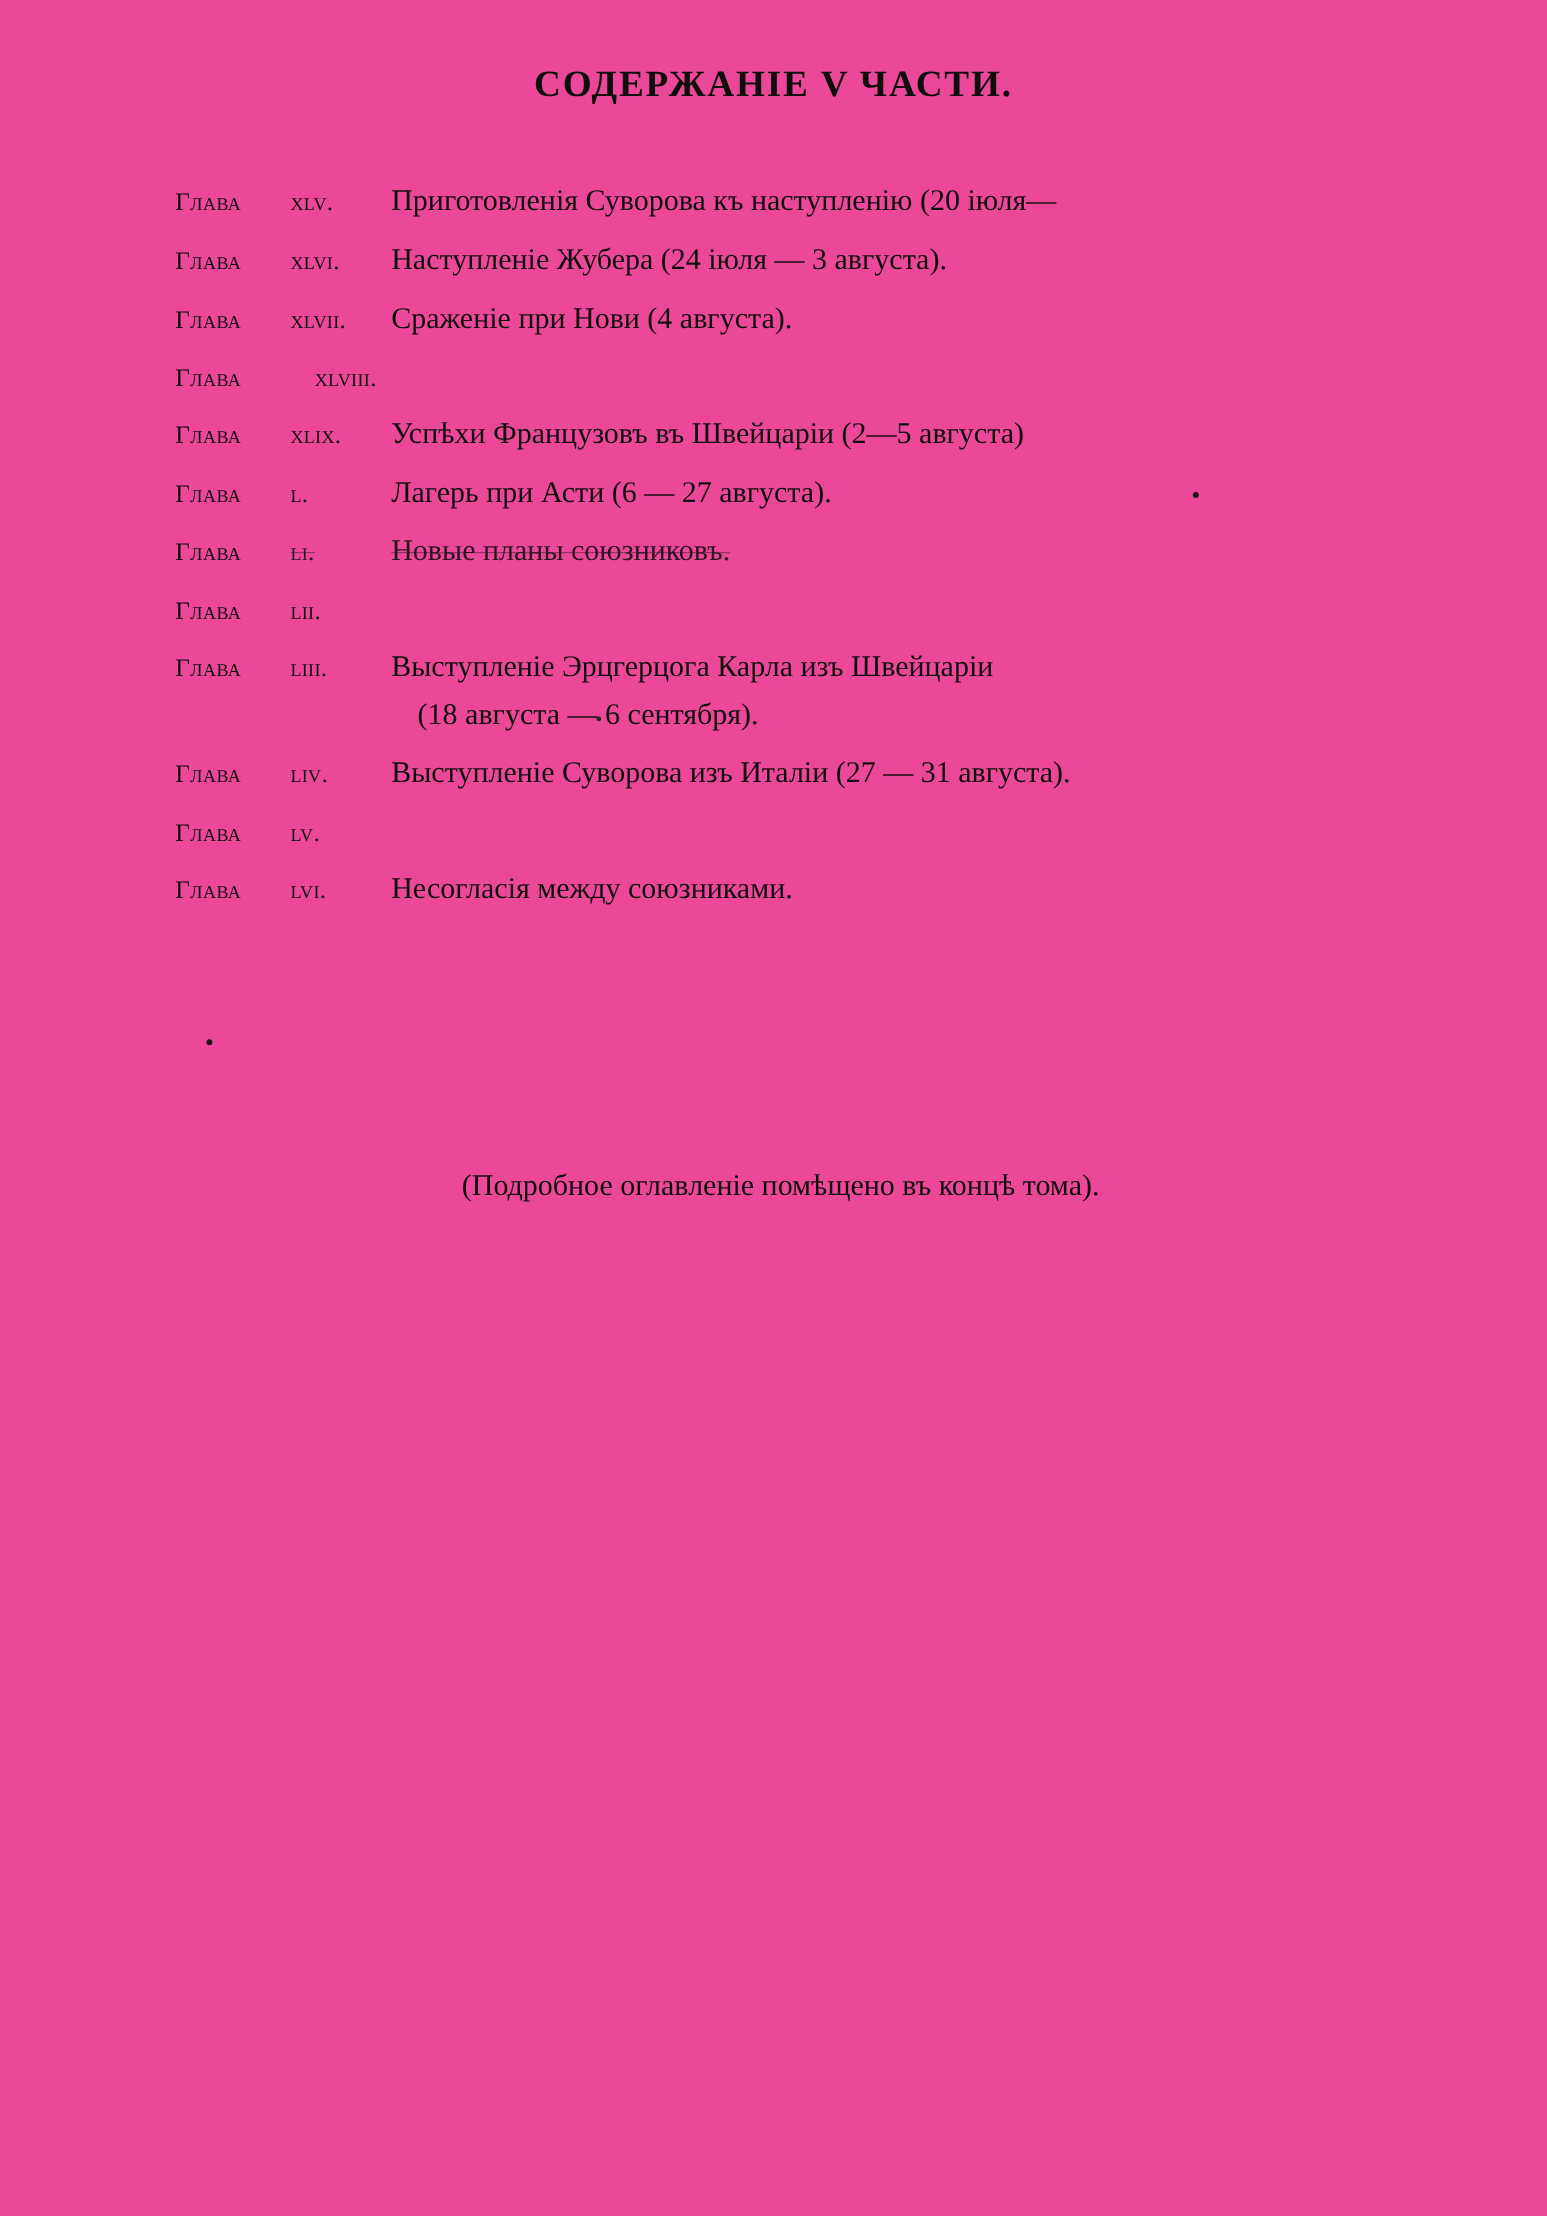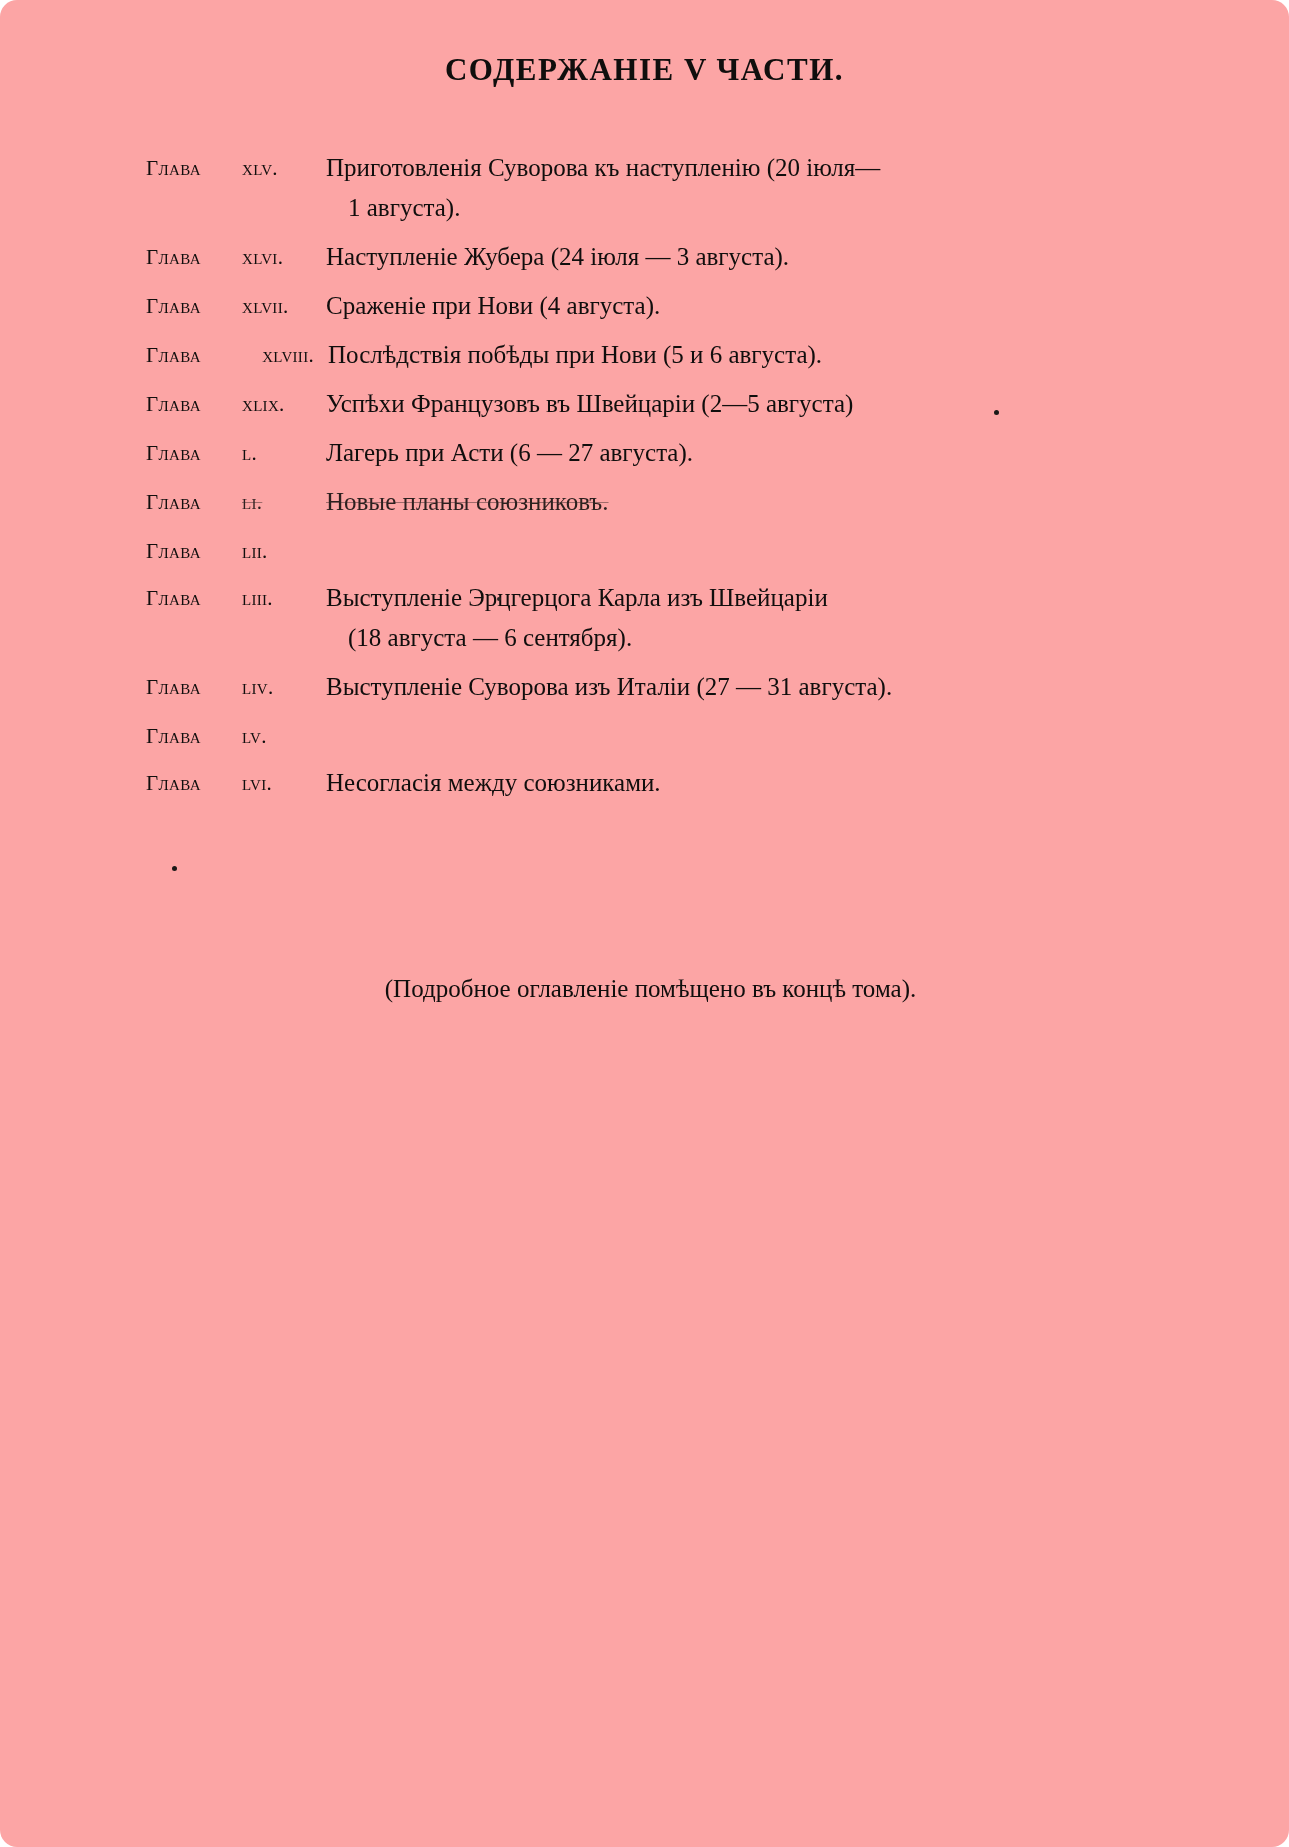--- a/index.html
+++ b/index.html
@@ -11,22 +11,21 @@
     width: 1289px;
     height: 1847px;
     position: relative;
     font-family: "Liberation Serif", serif;
     color: #100e0d;
     overflow: hidden;
   }
   .page {
     position: absolute;
     inset: 0;
-    background: #fca5a5;
-    border-radius: 17px;
+    background: #ec4899;
   }
   .page-title {
     position: absolute;
     top: 52px;
     left: 0;
     right: 0;
     text-align: center;
     font-size: 31px;
     font-weight: bold;
     letter-spacing: 1.5px;
@@ -128,40 +127,38 @@
 
   <div class="page-title">СОДЕРЖАНIЕ V ЧАСТИ.</div>
 
   <div class="toc">
 
     <div class="toc-entry">
       <span class="toc-label">Глава</span>
       <span class="toc-num">xlv.</span>
       <span class="toc-text">
         <span>Приготовленія Суворова къ наступленію (20 іюля—</span>
-        <span class="cont">1 августа).</span>
       </span>
     </div>
 
     <div class="toc-entry">
       <span class="toc-label">Глава</span>
       <span class="toc-num">xlvi.</span>
       <span class="toc-text">Наступленіе Жубера (24 іюля — 3 августа).</span>
     </div>
 
     <div class="toc-entry">
       <span class="toc-label">Глава</span>
       <span class="toc-num">xlvii.</span>
       <span class="toc-text">Сраженіе при Нови (4 августа).</span>
     </div>
 
     <div class="toc-entry">
       <span class="toc-label">Глава</span>
       <span class="toc-num wide">xlviii.</span>
-      <span class="toc-text">Послѣдствія побѣды при Нови (5 и 6 августа).</span>
     </div>
 
     <div class="toc-entry">
       <span class="toc-label">Глава</span>
       <span class="toc-num">xlix.</span>
       <span class="toc-text">Успѣхи Французовъ въ Швейцаріи (2—5 августа)</span>
     </div>
 
     <div class="toc-entry">
       <span class="toc-label">Глава</span>

